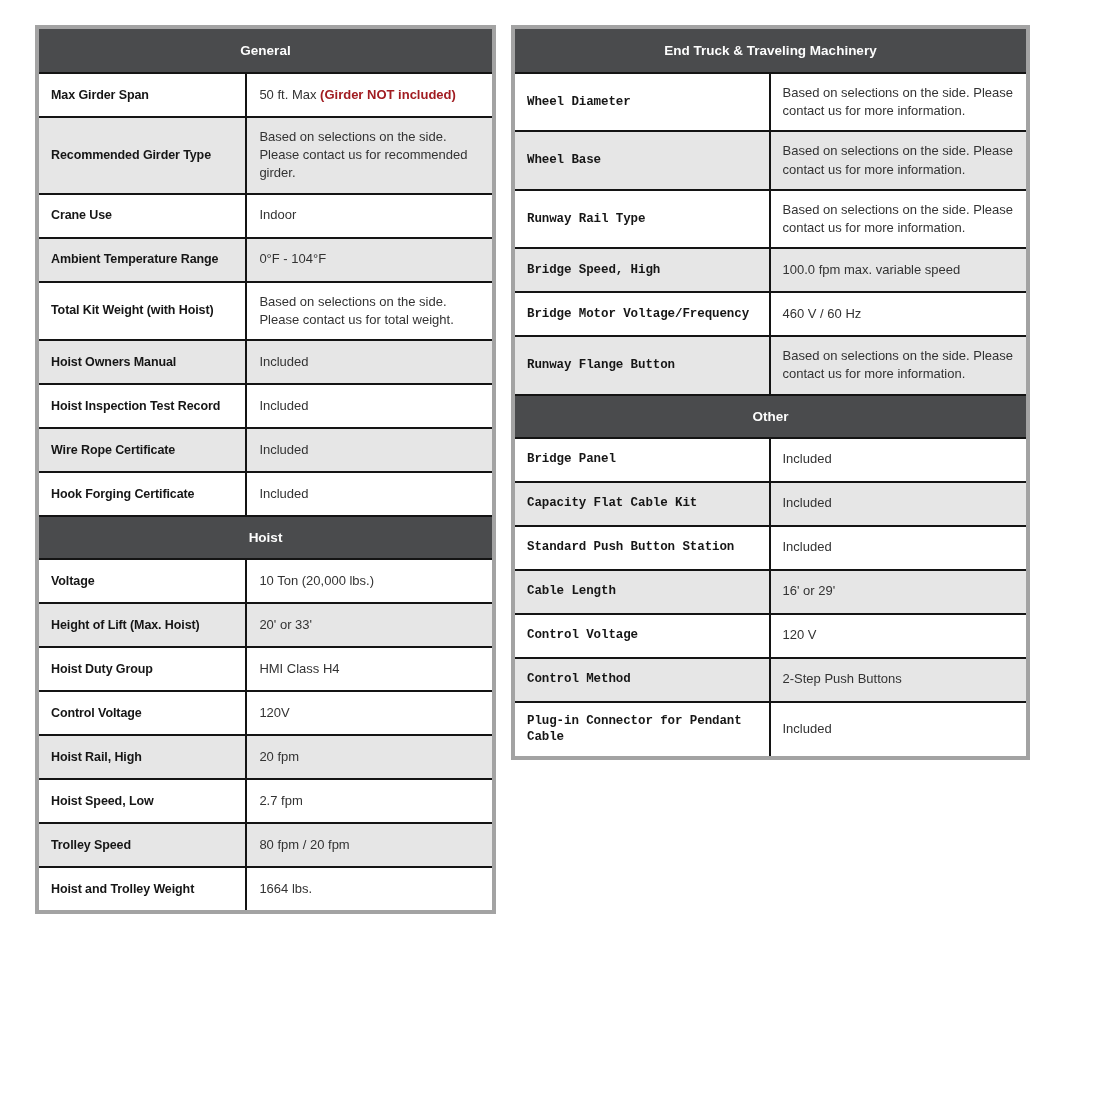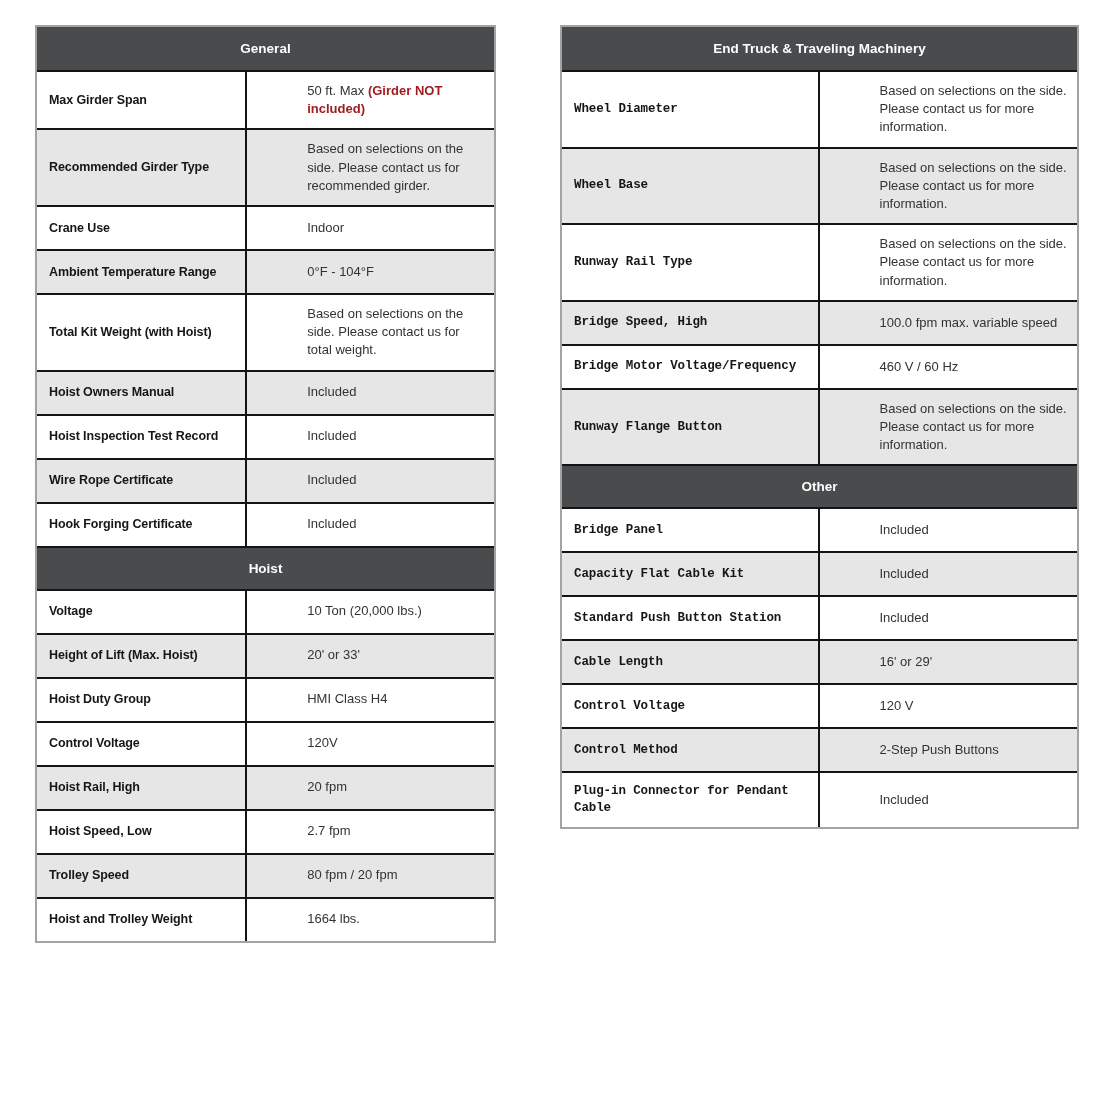--- a/index.html
+++ b/index.html
@@ -6,25 +6,25 @@
   html, body { margin: 0; padding: 0; }
   body {
     width: 1100px; height: 1100px;
     background: #ffffff;
     font-family: "Liberation Sans", "DejaVu Sans", sans-serif;
     position: relative;
   }
   .spec-table {
     position: absolute;
     top: 25px;
-    border: 2px solid #a3a3a3;
+    border: 4px solid #a3a3a3;
     background: #0369a1;
   }
   #table-0 { left: 35px;  width: 461px; }
-  #table-1 { left: 560px; width: 519px; }
+  #table-1 { left: 511px; width: 519px; }
   .spec-table > *:not(:first-child) { border-top: 2px solid #141414; }
   .section-header {
     background: #4a4b4d;
     color: #fdfdfd;
     font-weight: bold;
     font-size: 13.5px;
     min-height: 43px;
     display: flex;
     align-items: center;
     justify-content: center;
@@ -51,21 +51,20 @@
   }
   #table-1 .cell-label { width: 50%; font-family: Liberation Mono, monospace; }
   .cell-value {
     flex: 1;
     padding: 10px 10px 10px 12px;
     display: flex;
     align-items: center;
     font-size: 13px;
     color: #333333;
     line-height: 1.4;
-    margin-left: 48px;
   }
   .value-red {
     color: #a11c21;
     font-weight: bold;
   }
 </style>
 </head>
 <body>
 
 <div id="table-0" class="spec-table">

